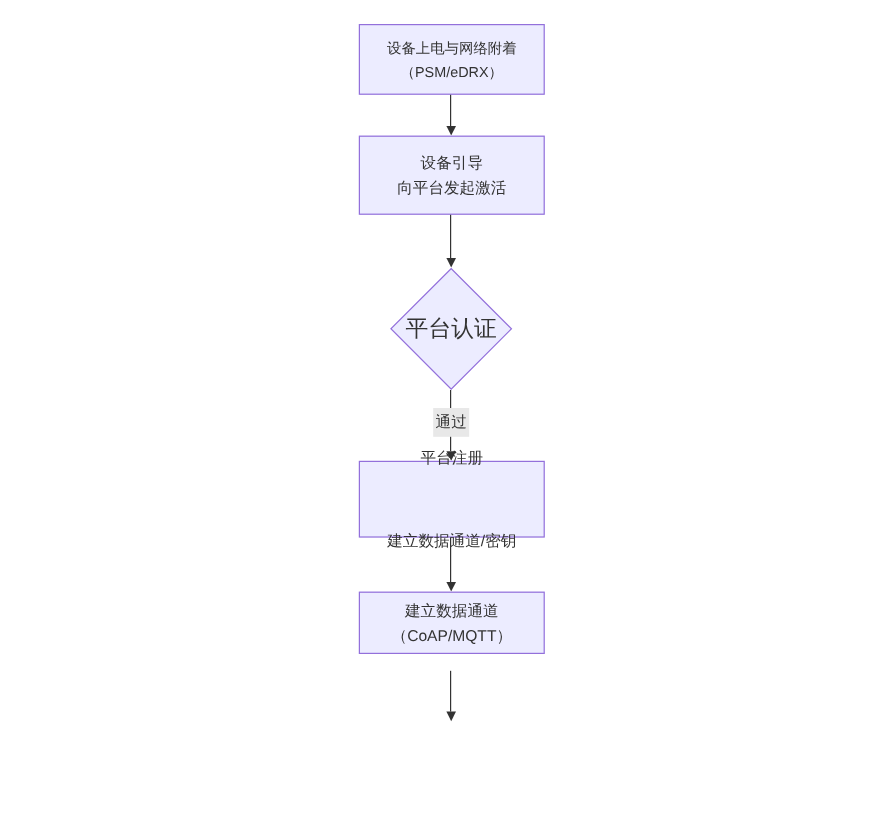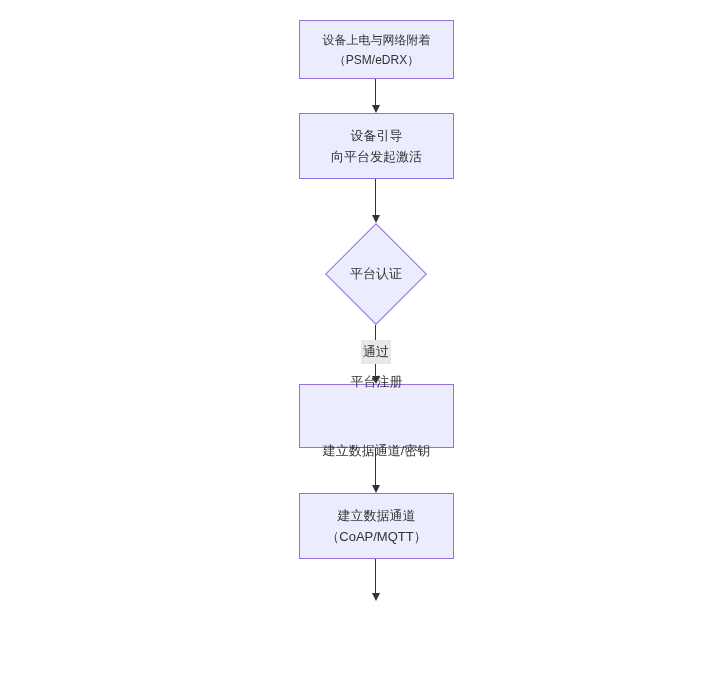--- a/index.html
+++ b/index.html
@@ -52,21 +52,21 @@
     background: var(--node-fill);
     border: 1px solid var(--node-border);
     transform: rotate(45deg);
   }
   .diamond-label {
     position: absolute;
     left: 0; top: 0; right: 0; bottom: 0;
     display: flex;
     align-items: center;
     justify-content: center;
-    font-size: 13px;
+    font-size: 19px;
   }
   .edge-line {
     position: absolute;
     left: 375px;
     width: 1px;
     background: var(--arrow-color);
   }
   .edge-head {
     position: absolute;
     left: 372px;
@@ -118,21 +118,21 @@
   <div class="edge-label">通过</div>
 
   <div class="node-rect" style="top:384px; height:64px;gap:48px;">
     <div>平台注册</div>
     <div>建立数据通道/密钥</div>
   </div>
 
   <div class="edge-line" style="top:448px; height:37px;"></div>
   <div class="edge-head" style="top:485px;"></div>
 
-  <div class="node-rect" style="top:493px; height:66px;">
+  <div class="node-rect" style="top:493px; height:52px;">
     <div>建立数据通道</div>
     <div>（CoAP/MQTT）</div>
   </div>
 
   <div class="edge-line" style="top:559px; height:34px;"></div>
   <div class="edge-head" style="top:593px;"></div>
 
 
 </div>
 

